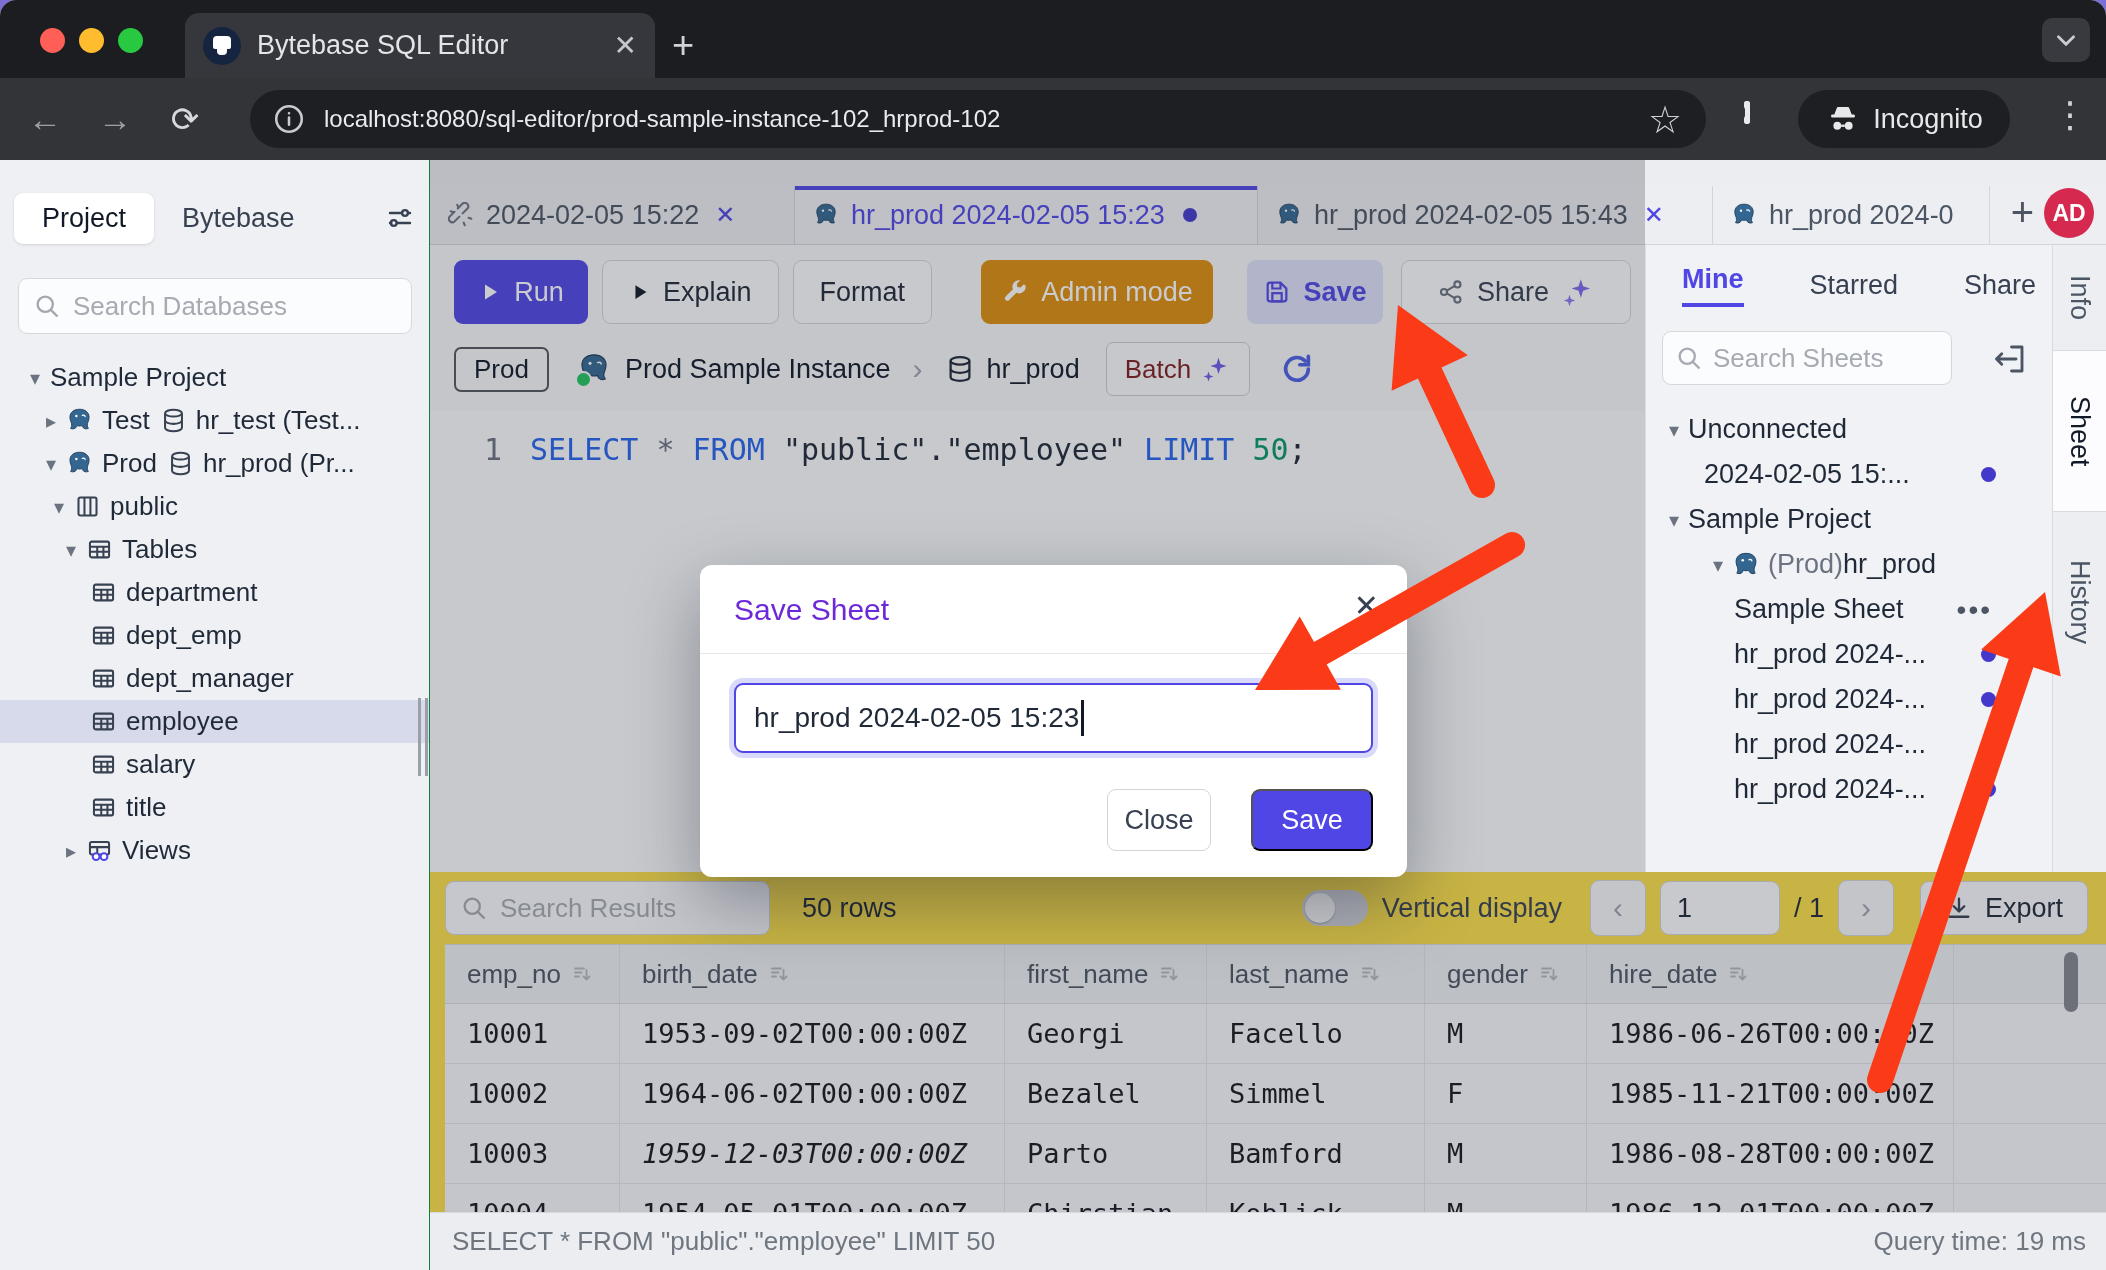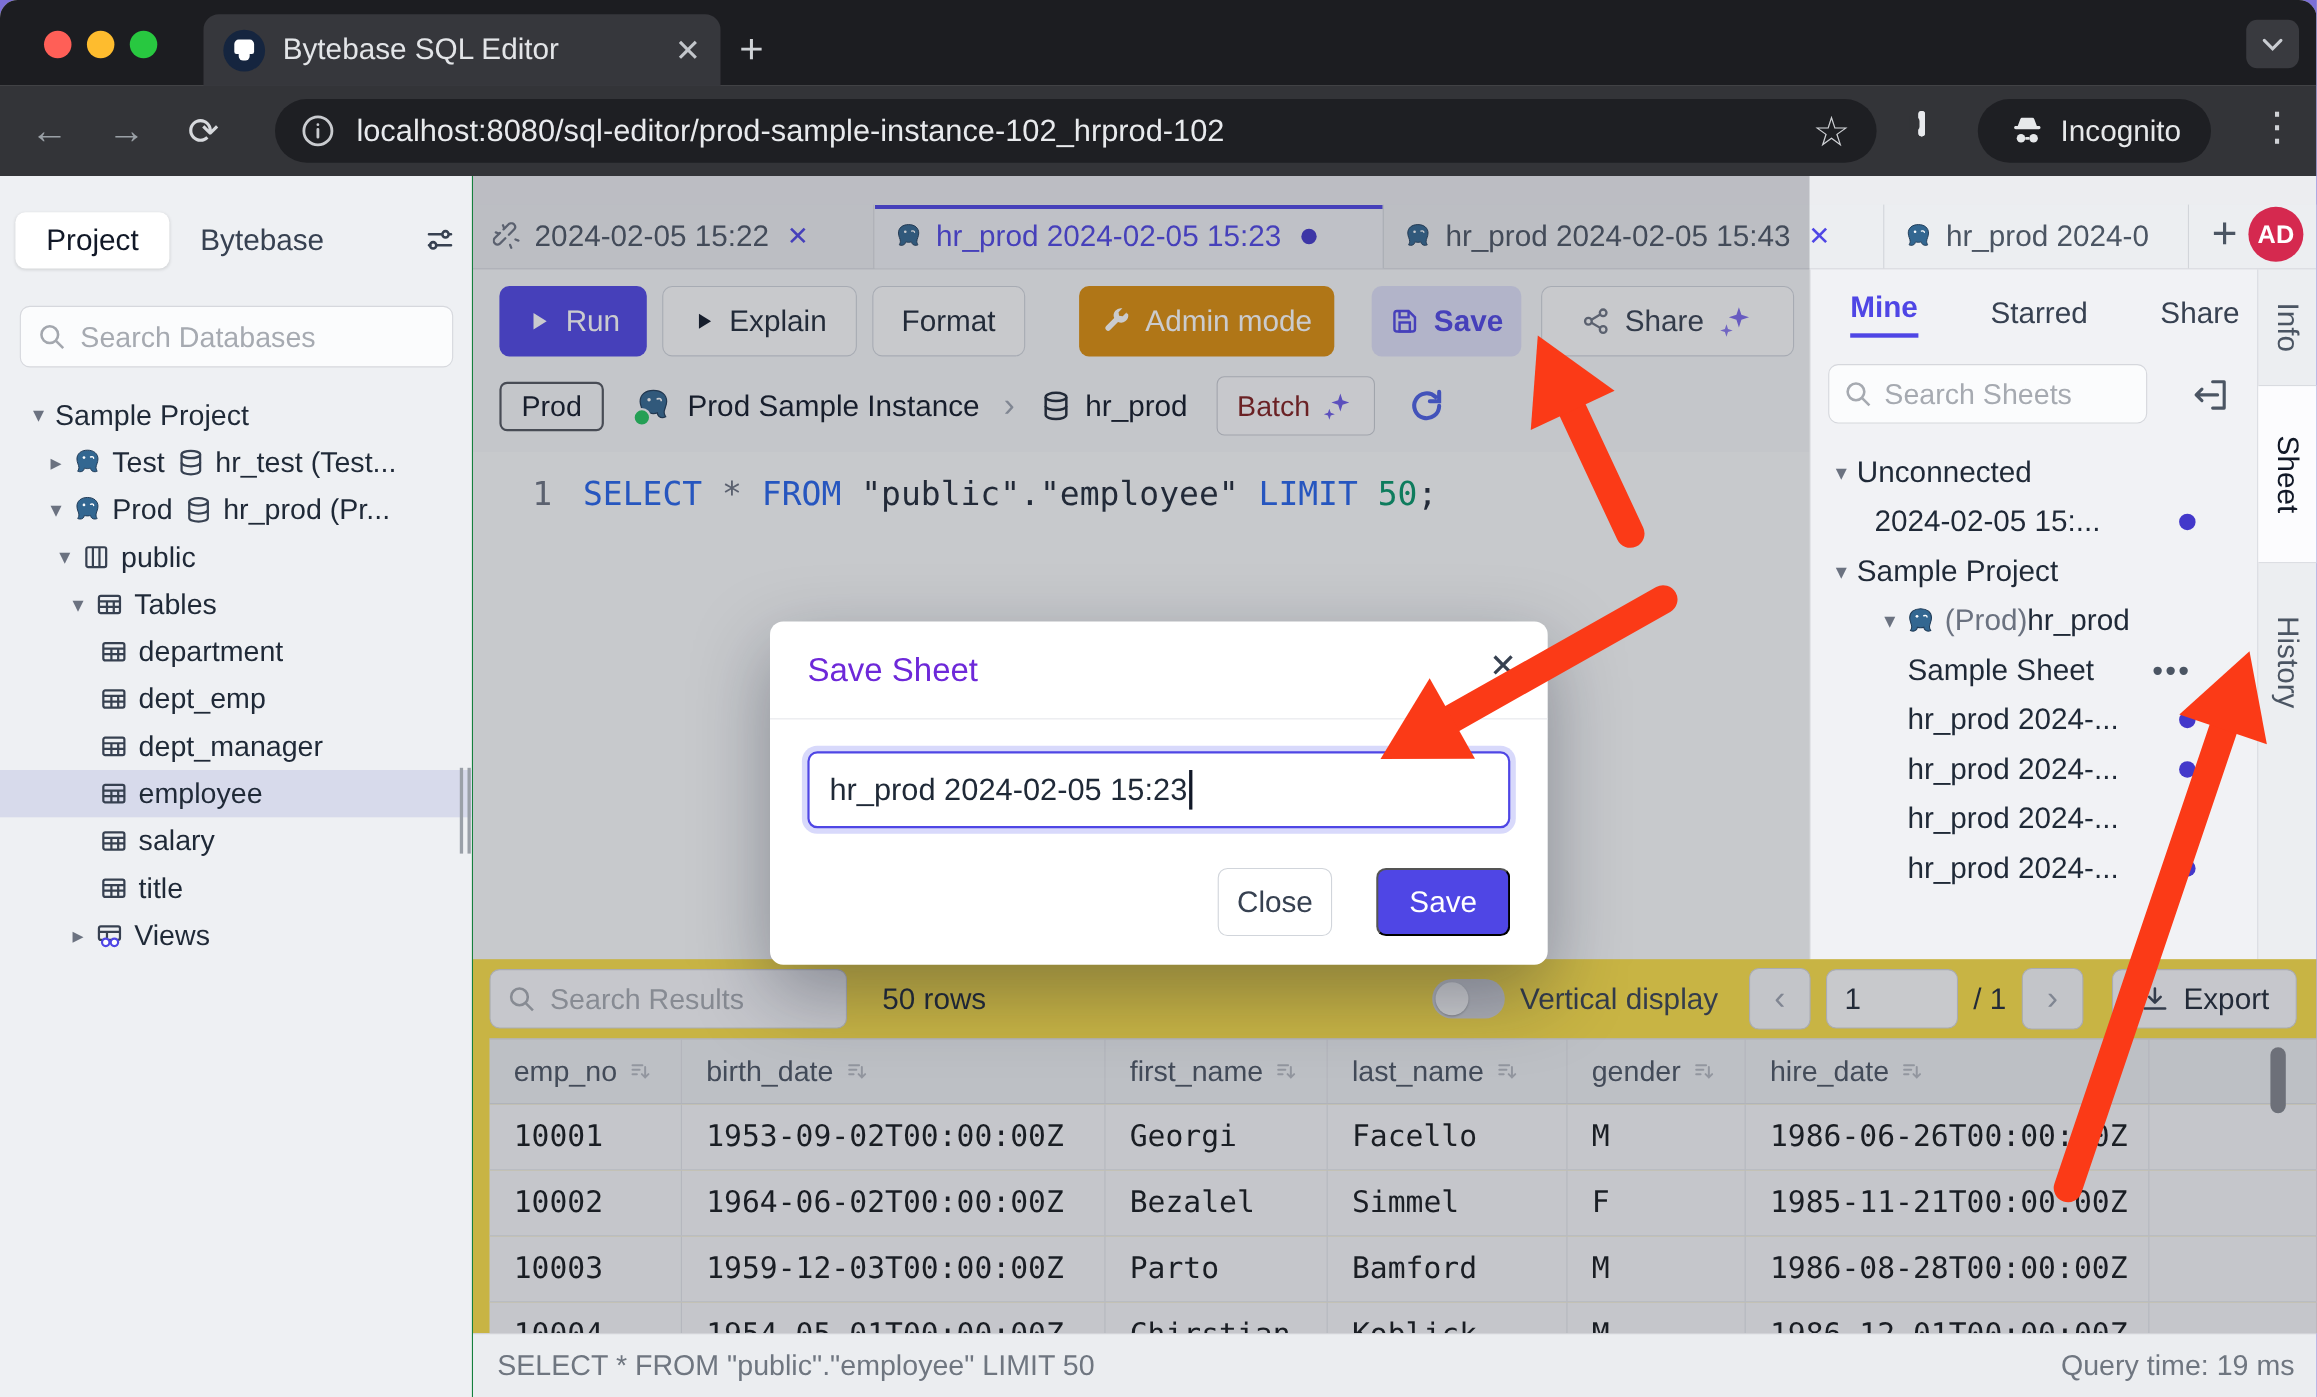--- a/index.html
+++ b/index.html
@@ -16,21 +16,21 @@
   .btab-title{color:#e3e5e8;font-size:27px;margin-left:16px;flex:1;white-space:nowrap;overflow:hidden;}
   .fav{width:38px;height:38px;border-radius:50%;background:#15253f;position:relative;flex:none;}
   .fav::before{content:"";position:absolute;left:10px;top:9px;width:18px;height:13px;background:#fff;border-radius:4px 4px 2px 2px;}
   .fav::after{content:"";position:absolute;left:14px;top:22px;width:10px;height:6px;background:#fff;border-radius:0 0 4px 4px;}
   .xgray{color:#c3c6cb;font-size:28px;line-height:1;}
   .newtab{position:absolute;left:672px;top:26px;color:#cfd2d6;font-size:38px;line-height:1;}
   .winchev{position:absolute;right:16px;top:18px;width:48px;height:44px;background:#393a3f;border-radius:10px;display:flex;align-items:center;justify-content:center;}
   .toolbar-chrome{position:absolute;left:0;top:78px;right:0;height:82px;background:#333438;display:flex;align-items:center;}
   .navic{font-size:34px;color:#9aa0a6;width:70px;text-align:center;}
   .urlpill{position:absolute;left:250px;top:90px;width:1456px;height:58px;background:#1e1f23;border-radius:29px;display:flex;align-items:center;padding:0 10px 0 22px;box-sizing:border-box;}
-  .url{color:#e8eaed;font-size:28px;margin-left:18px;white-space:nowrap;overflow:hidden;}
+  .url{color:#e8eaed;font-size:24px;margin-left:18px;white-space:nowrap;overflow:hidden;}
   .incog{position:absolute;left:1798px;top:90px;width:212px;height:58px;border-radius:29px;background:#1e1f23;display:flex;align-items:center;justify-content:center;gap:12px;color:#e6e8ea;font-size:27px;}
   .panelic{width:36px;height:30px;border:3px solid #e8eaed;border-radius:7px;position:relative;background:#e8eaed;}
   .panelic::after{content:"";position:absolute;right:2px;top:2px;bottom:2px;width:9px;background:#333438;border-radius:0 4px 4px 0;}
   
   .sidebar{position:absolute;left:0;top:160px;width:430px;bottom:0;background:#eef0f3;border-right:1px solid #15803d;box-sizing:border-box;}
   .sb-tabs{position:absolute;left:14px;top:30px;right:14px;height:56px;display:flex;align-items:center;}
   .sb-tab{font-size:27px;color:#374151;padding:10px 28px;border-radius:9px;}
   .sb-tab.on{background:#ffffff;color:#111827;box-shadow:0 1px 3px rgba(0,0,0,.12);}
   .sb-filter{margin-left:auto;color:#374151;}
   .sb-search{position:absolute;left:18px;top:118px;width:394px;height:56px;background:#fbfcfd;border:1px solid #d6d8dd;border-radius:9px;display:flex;align-items:center;padding:0 14px;box-sizing:border-box;gap:10px;color:#a3a7ae;}
@@ -654,21 +654,21 @@
             <div class="dcell" style="width: 175px;">10002</div>
             <div class="dcell" style="width: 385px;">1964-06-02T00:00:00Z</div>
             <div class="dcell" style="width: 202px;">Bezalel</div>
             <div class="dcell" style="width: 218px;">Simmel</div>
             <div class="dcell" style="width: 162px;">F</div>
             <div class="dcell" style="width: 367px;">1985-11-21T00:00:00Z</div>
             <div class="dcell" style="flex: 1 1 0%; border-right: 0px;"></div>
           </div>
           <div class="drow">
             <div class="dcell" style="width: 175px;">10003</div>
-            <div class="dcell" style="width: 385px;">1959-12-03T00:00:00Z</div>
+            <div class="dcell" style="width: 385px; font-style: italic;">1959-12-03T00:00:00Z</div>
             <div class="dcell" style="width: 202px;">Parto</div>
             <div class="dcell" style="width: 218px;">Bamford</div>
             <div class="dcell" style="width: 162px;">M</div>
             <div class="dcell" style="width: 367px;">1986-08-28T00:00:00Z</div>
             <div class="dcell" style="flex: 1 1 0%; border-right: 0px;"></div>
           </div>
           <div class="drow">
             <div class="dcell" style="width: 175px;">10004</div>
             <div class="dcell" style="width: 385px;">1954-05-01T00:00:00Z</div>
             <div class="dcell" style="width: 202px;">Chirstian</div>

